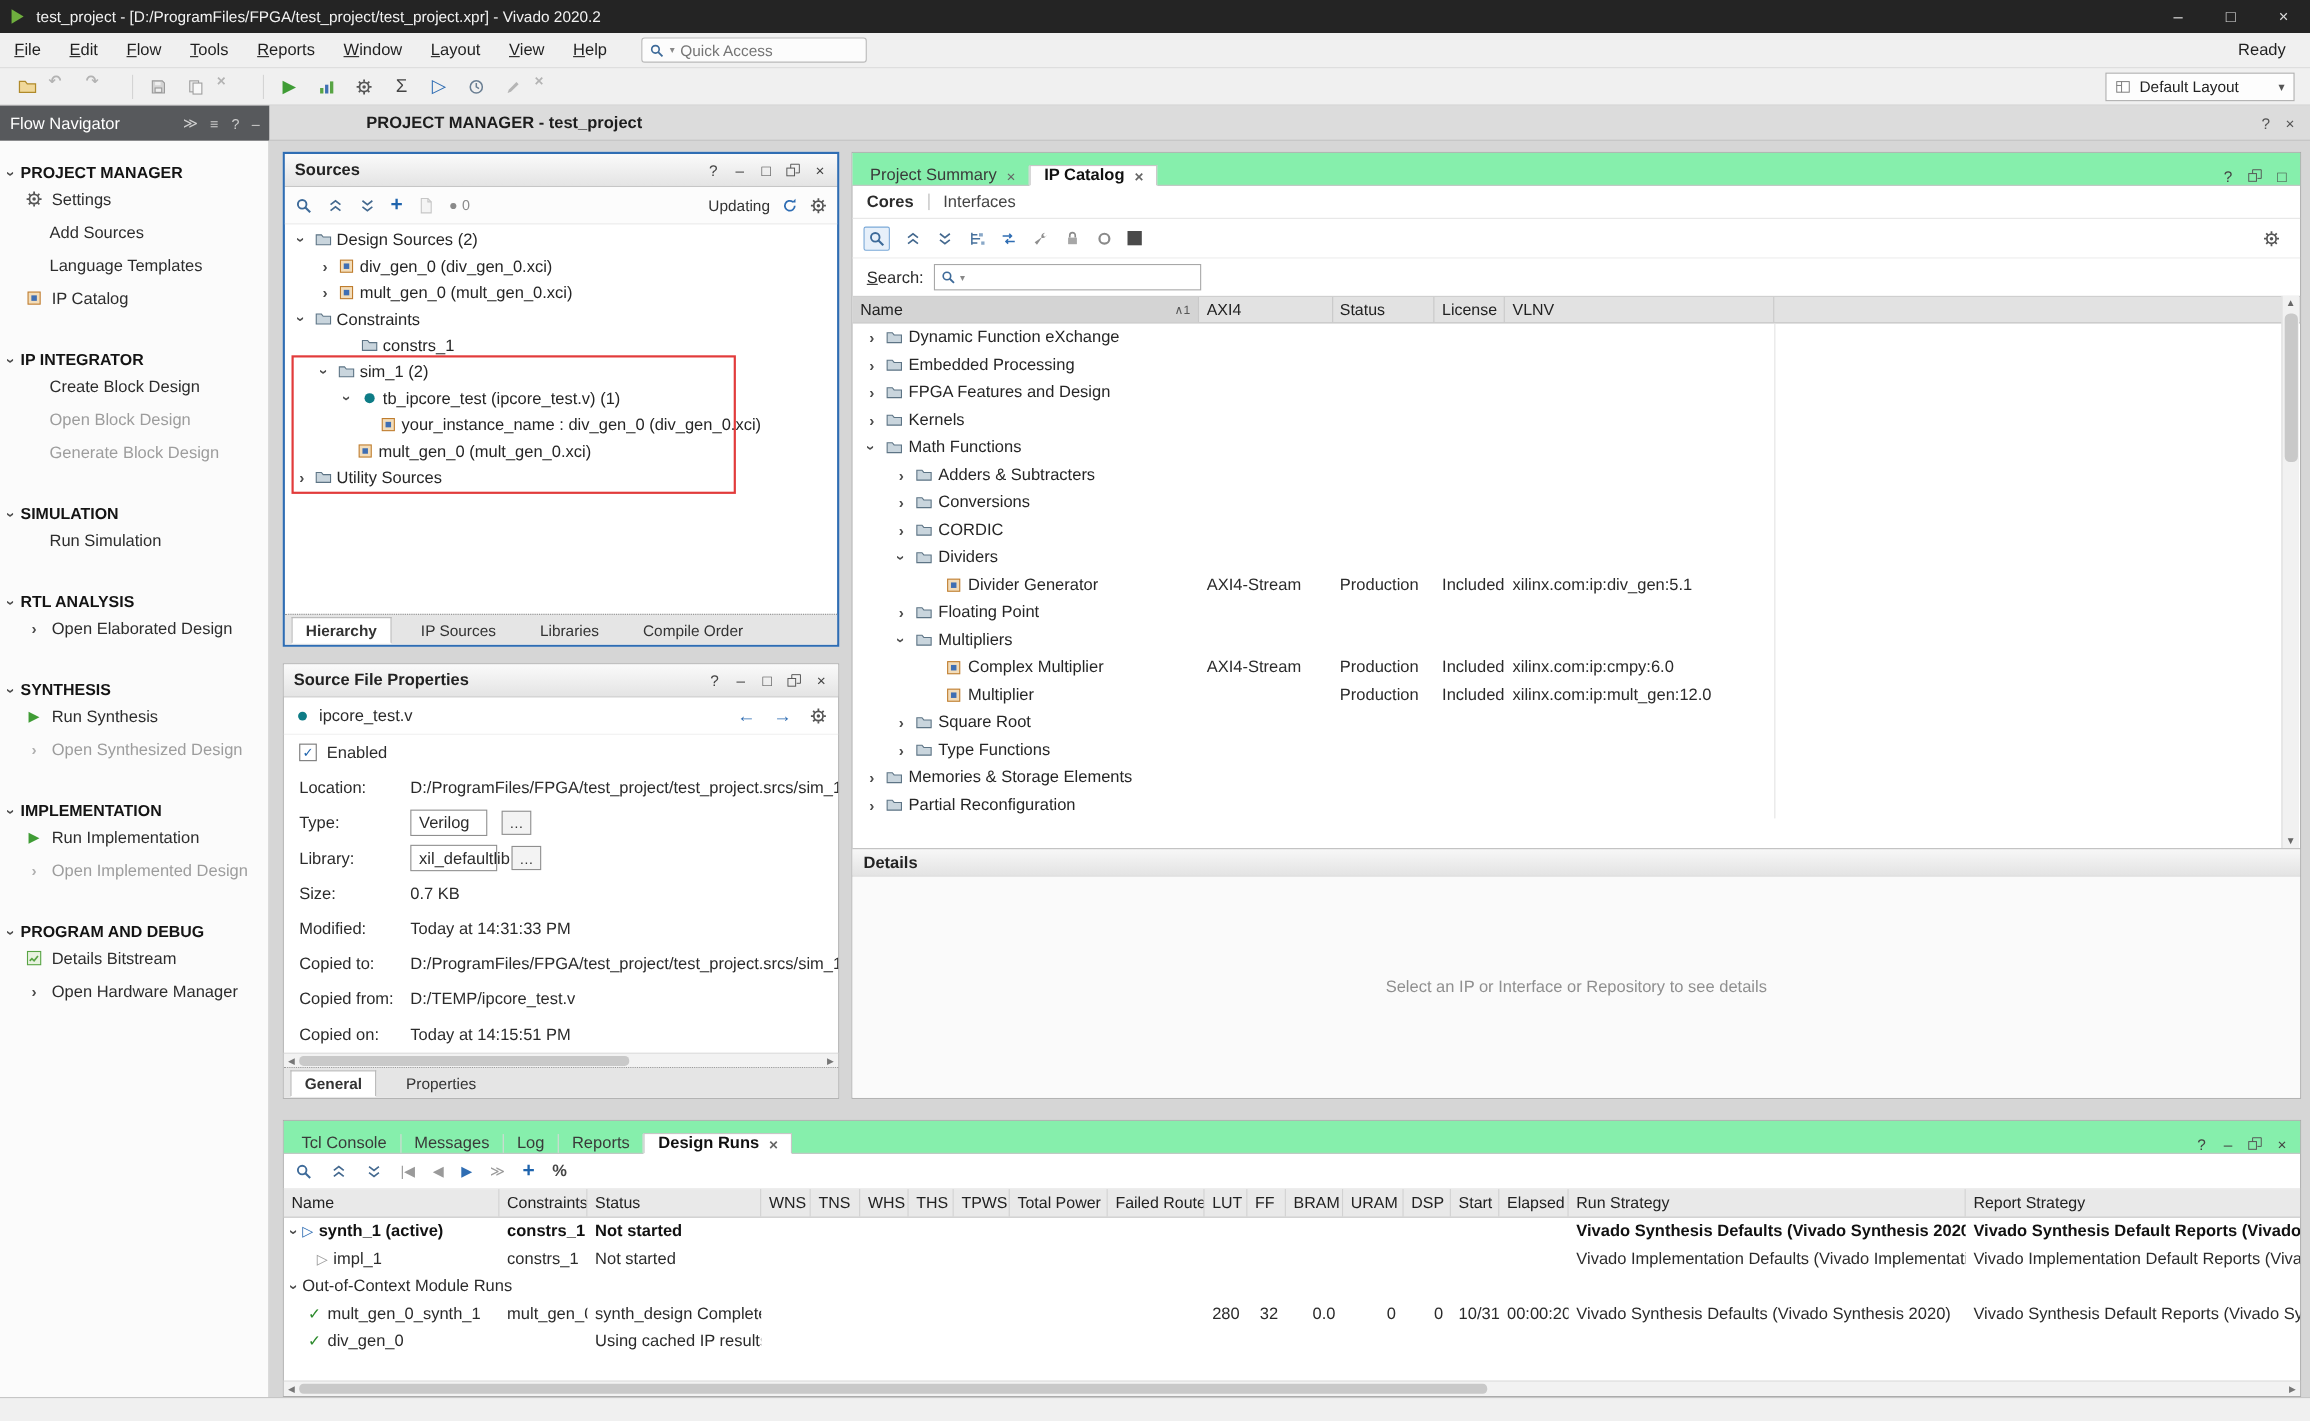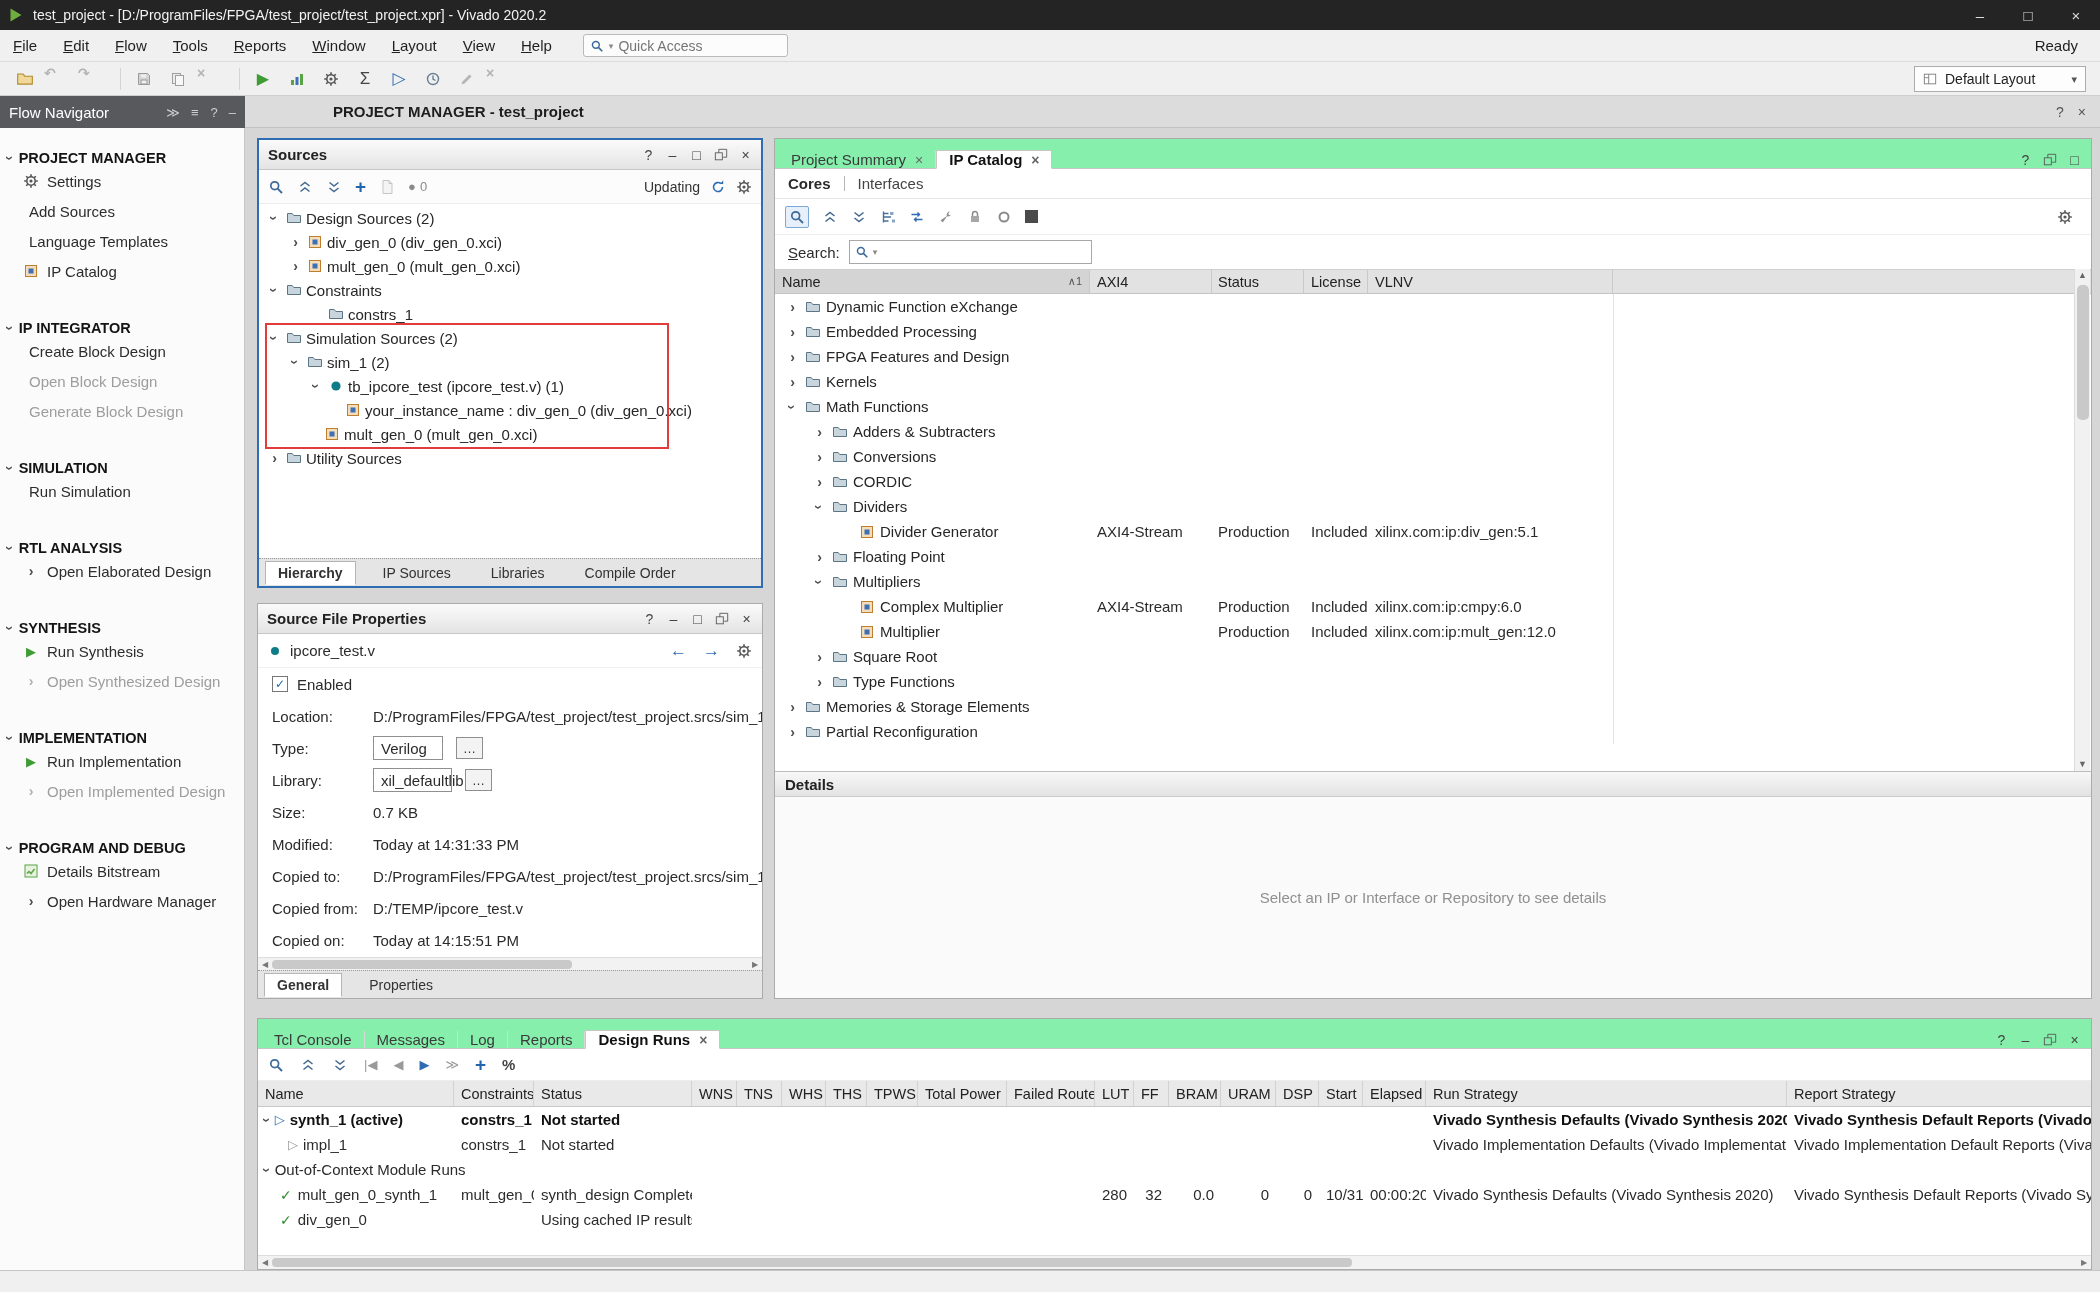--- a/index.html
+++ b/index.html
@@ -33,21 +33,21 @@
 
 #flownav-head{left:0;top:96px;width:245px;height:32px;background:#57595c;color:#fff;display:flex;align-items:center;padding:0 9px;font-size:15px}
 .fnh-icons{margin-left:auto;display:flex;gap:11px;color:#cfcfcf;font-size:13px;align-items:center}
 #banner{left:245px;top:96px;width:1855px;height:32px;background:#dcdcdc;border-bottom:1px solid #c2c2c2;display:flex;align-items:center;padding-left:88px;font-size:15px;font-weight:bold;color:#1d1d1d}
 .banner-icons{margin-left:auto;margin-right:14px;display:flex;gap:14px;color:#555;font-weight:normal;font-size:14px}
 
 #sidebar{left:0;top:128px;width:245px;height:1142px;background:#fbfbfb;border-right:1px solid #c6c6c6;overflow:hidden;padding-top:6px}
 .fn-section{margin-top:22px}
 .fn-section.first{margin-top:4px}
 .fn-title{display:flex;align-items:flex-end;height:28px;padding-left:8px;gap:6px;font-weight:bold;font-size:14.5px;color:#141414}
-.fn-item{display:flex;align-items:center;height:30px;padding-left:29px;font-size:15px;color:#2d2d2d;gap:7px;white-space:nowrap}
+.fn-item{display:flex;align-items:center;height:30px;padding-left:45px;font-size:15px;color:#2d2d2d;gap:7px;white-space:nowrap}
 .fn-item.pre{padding-left:22px}
 .slot{width:18px;flex:0 0 18px;display:flex;justify-content:center;align-items:center}
 .fn-item.dis{color:#9d9d9d}
 .g{display:inline-block;font-weight:bold;color:#4c4c4c;font-size:14px}
 .g.down{transform:rotate(90deg)}
 .g.dim{color:#b0b0b0}
 
 .panel{position:absolute;background:#fff;border:1px solid #ababab}
 .phead{height:30px;background:linear-gradient(#fafafa,#e4e4e4);border-bottom:1px solid #c6c6c6;display:flex;align-items:center;padding:0 9px;font-weight:bold;font-size:15px;color:#222}
 .pctrl{margin-left:auto;display:flex;gap:11px;align-items:center;font-weight:normal;font-size:14px;color:#444}
@@ -542,29 +542,20 @@
           </svg>
         <span>Constraints</span>
       </div>
       <div class="trow" style="padding-left:50px">
         <span class="exp"></span>
         <svg class="ic16 tico">
             <use href="#i-folder"></use>
           </svg>
         <span>constrs_1</span>
       </div>
-      <div class="trow" style="padding-left:8px">
-        <span class="exp">
-            <span class="g down">›</span>
-          </span>
-        <svg class="ic16 tico">
-            <use href="#i-folder"></use>
-          </svg>
-        <span>Simulation Sources (2)</span>
-      </div>
       <div class="trow" style="padding-left:29px">
         <span class="exp">
             <span class="g down">›</span>
           </span>
         <svg class="ic16 tico">
             <use href="#i-folder"></use>
           </svg>
         <span>sim_1 (2)</span>
       </div>
       <div class="trow" style="padding-left:50px">

